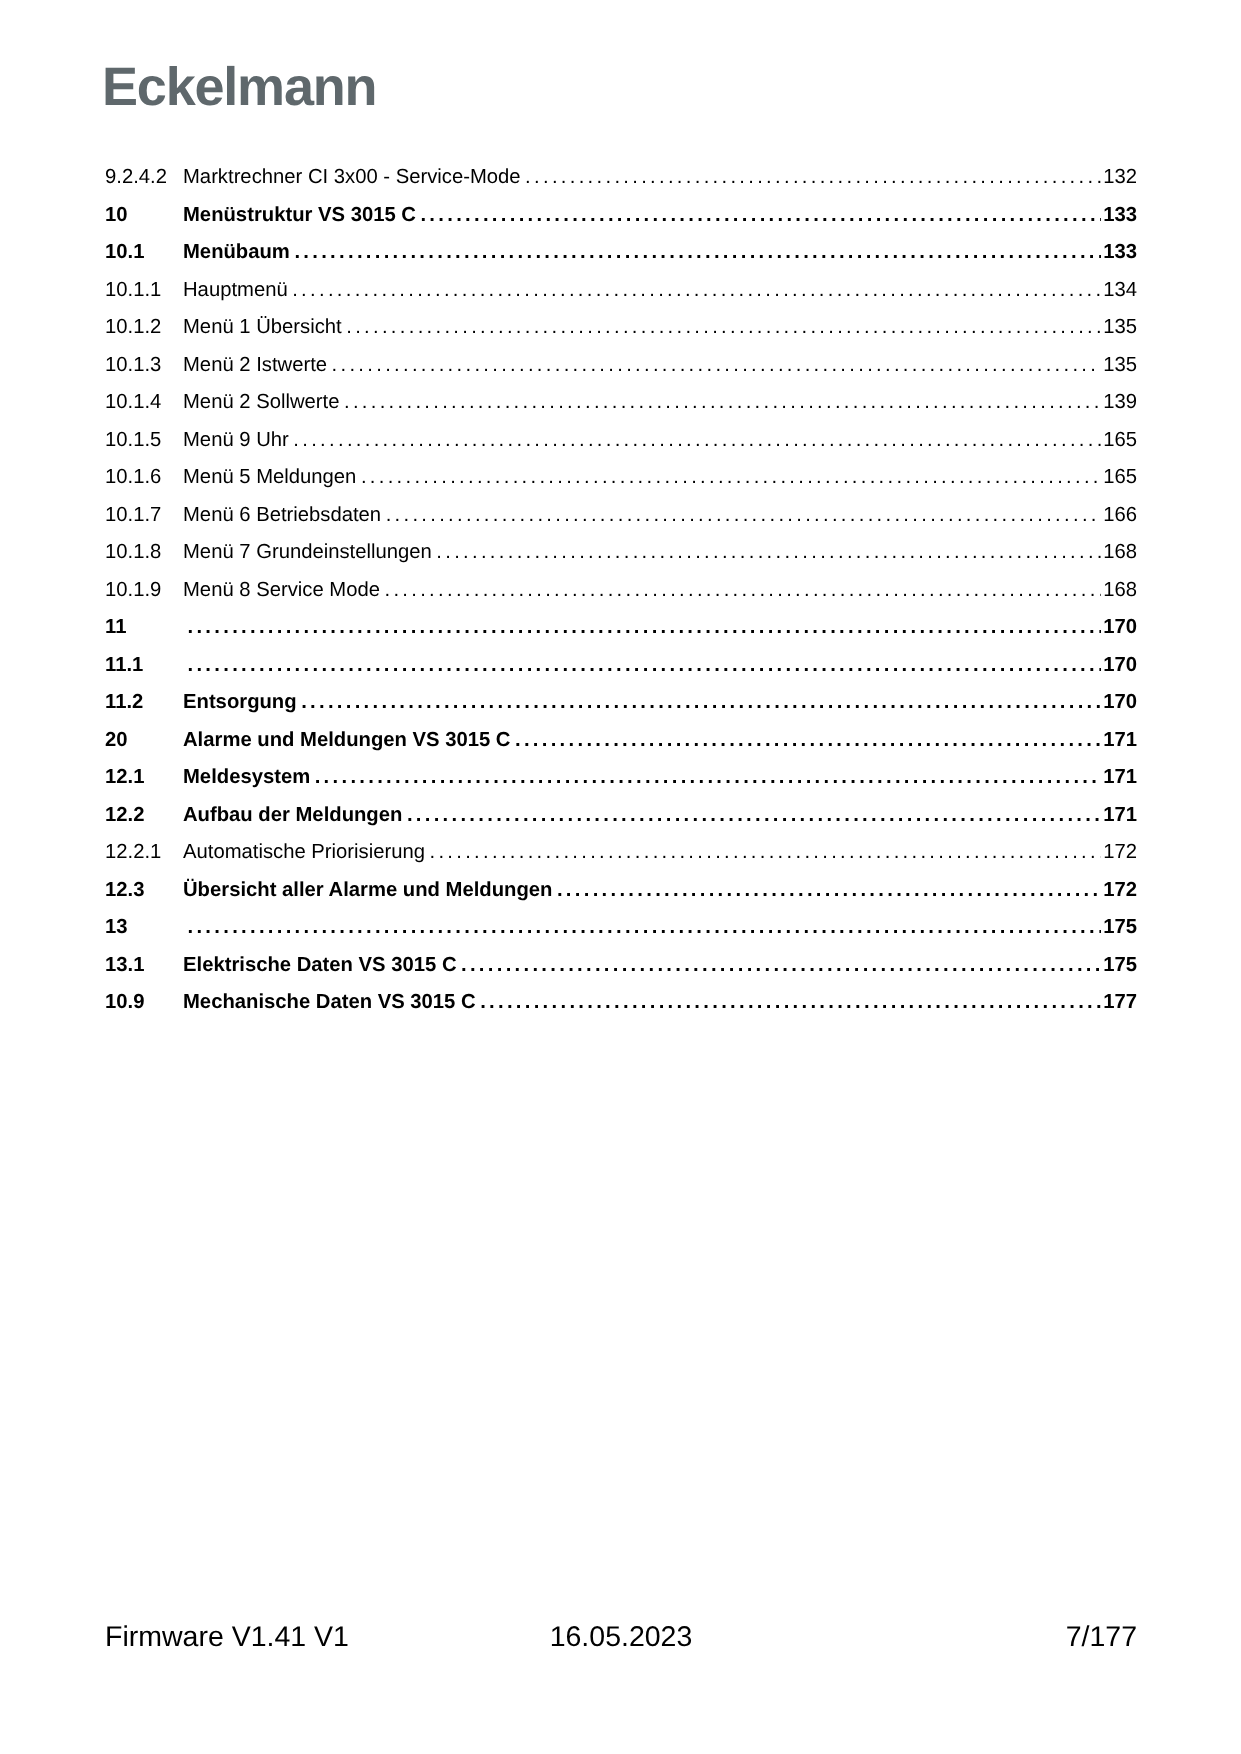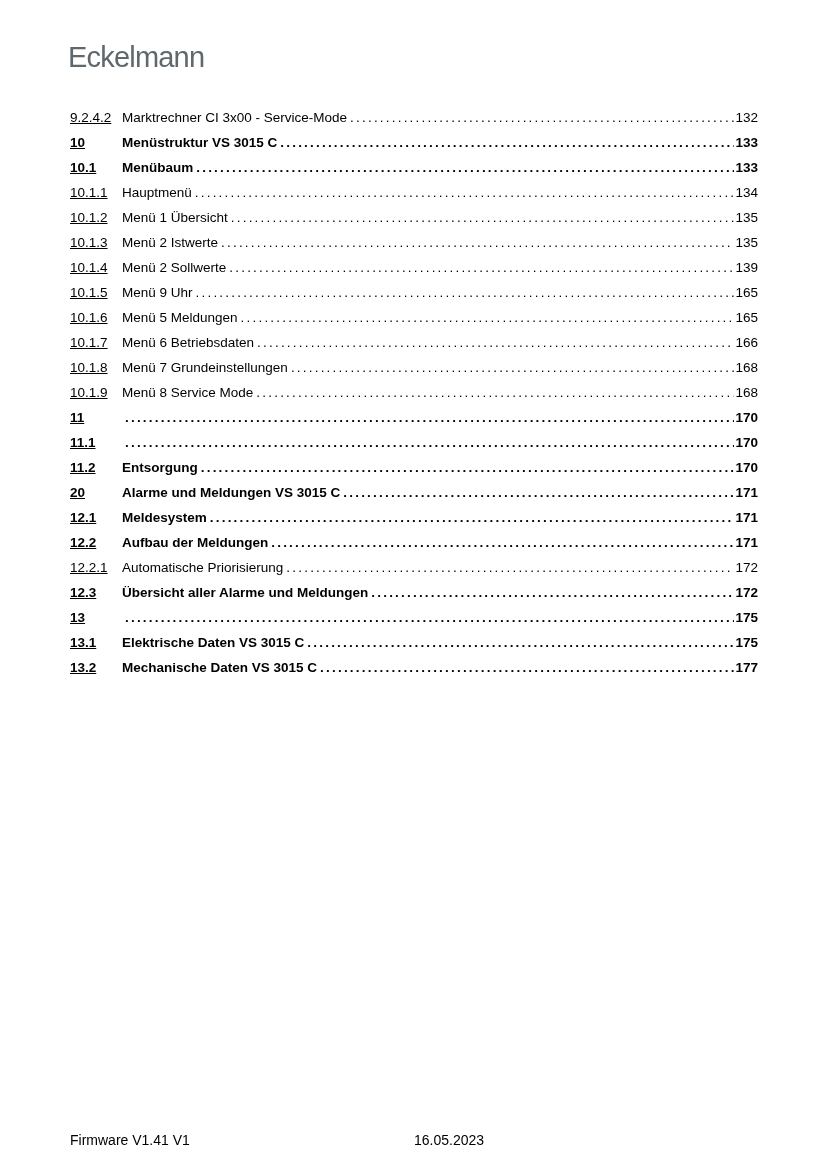--- a/index.html
+++ b/index.html
@@ -9,22 +9,22 @@
     height: 1169px;
     position: relative;
     font-family: "Liberation Sans", sans-serif;
     color: #000000;
     overflow: hidden;
   }
   .logo {
     position: absolute;
     left: 68px;
     top: 40px;
-    font-size: 29px;
-    font-weight: normal;
+    font-size: 36px;
+    font-weight: bold;
     letter-spacing: -0.8px;
     color: #5f686c;
     line-height: 35px;
   }
   .toc {
     position: absolute;
     left: 70px;
     top: 105px;
     width: 688px;
   }
@@ -33,45 +33,44 @@
     align-items: baseline;
     height: 25px;
     font-size: 13.5px;
     line-height: 25px;
     white-space: nowrap;
   }
   .toc-row.bold { font-weight: bold; }
   .toc-row .num {
     flex: none;
     width: 52px;
-    text-decoration: underline;
   }
   .toc-row .label { flex: none; }
   .toc-row .dots {
     flex: 1 1 auto;
     overflow: hidden;
     margin-left: 3px;
     margin-right: 1px;
   }
   .toc-row .dots::after {
     content: "..........................................................................................................................................................................................................................";
     letter-spacing: 2.2px;
   }
   .toc-row .pagenum { flex: none; text-align: left; }
   .page-footer {
     position: absolute;
     left: 70px;
-    top: 1132px;
+    top: 1083px;
     width: 688px;
     display: flex;
-    font-size: 14px;
+    font-size: 19px;
     line-height: 17px;
   }
   .page-footer .f-left  { flex: 1; text-align: left; }
-  .page-footer .f-center{ flex: 1; }
+  .page-footer .f-center{ flex: 1; text-align: center; }
   .page-footer .f-right { flex: 1; text-align: right; }
 </style>
 </head>
 <body>
 
 <div class="logo" style="color: rgb(95, 104, 108);">Eckelmann</div>
 
 <div class="toc">
     <div class="toc-row">
       <span class="num">9.2.4.2</span>
@@ -196,23 +195,24 @@
       <span class="dots"></span>
       <span class="pagenum">175</span>
     </div>
     <div class="toc-row bold">
       <span class="num">13.1</span>
       <span class="label">Elektrische Daten VS 3015 C</span>
       <span class="dots"></span>
       <span class="pagenum">175</span>
     </div>
     <div class="toc-row bold">
-      <span class="num">13.2</span>
+      <span class="num">10.9</span>
       <span class="label">Mechanische Daten VS 3015 C</span>
       <span class="dots"></span>
       <span class="pagenum">177</span>
     </div>
   </div>
 
 <div class="page-footer">
   <div class="f-left">Firmware V1.41 V1</div>
   <div class="f-center">16.05.2023</div>
+  <div class="f-right">7/177</div>
 </div>
 
 </body></html>

